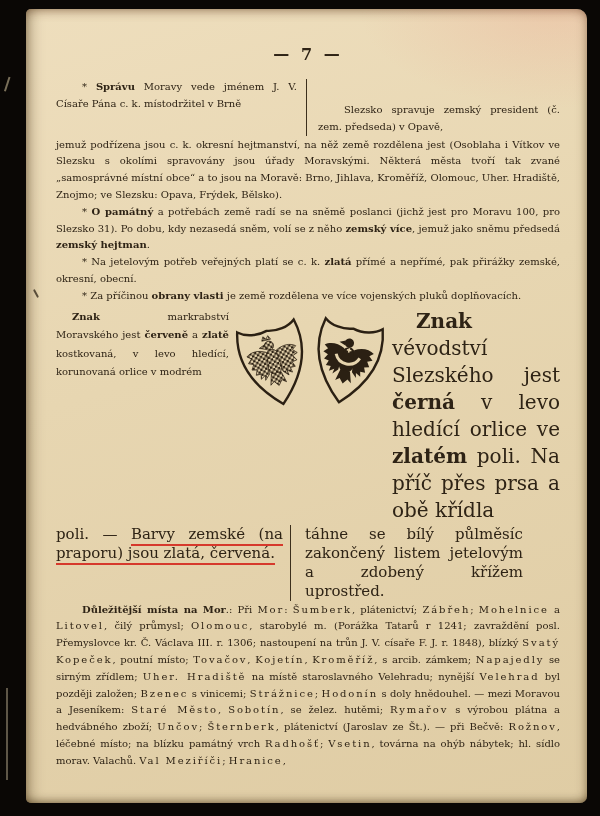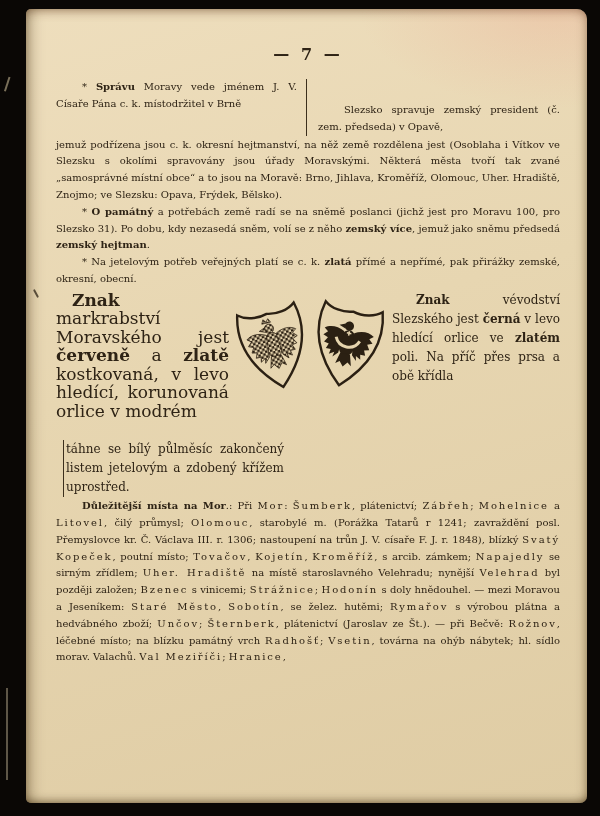--- a/index.html
+++ b/index.html
@@ -32,26 +32,26 @@
     margin:4px 0 15px 0;
   }
   p{margin:0;text-align:justify;font-size:10px;line-height:16.8px;}
   .ind{text-indent:26px;}
   .b{font-weight:bold;}
   .sp{letter-spacing:1.9px;}
   .cols{display:flex;margin-bottom:1px;}
   .col-l{width:241px;padding-right:9px;border-right:1.5px solid #3c2f1c;box-sizing:content-box;}
   .col-r{flex:1;padding-left:11px;margin-top:23px;}
   .znak{display:flex;margin-top:3px;}
-  .znak-l{width:173px;font-size:17px;line-height:18.5px;text-indent:16px;}
+  .znak-l{width:173px;font-size:10px;line-height:18.5px;text-indent:16px;}
   .znak-c{width:163px;display:flex;justify-content:center;align-items:flex-start;padding-top:1px;}
-  .znak-r{flex:1;font-size:12px;line-height:19px;text-indent:24px;}
+  .znak-r{flex:1;font-size:20px;line-height:27px;text-indent:24px;}
   .znak-bottom{display:flex;margin-top:1px;}
   .zb-l{width:227px;font-size:15px;line-height:19px;}
-  .zb-r{width:218px;font-size:12px;line-height:19px;border-left:1.5px solid #3c2f1c;padding-left:2px;margin-left:7px;margin-top:19px;}
+  .zb-r{width:218px;font-size:15px;line-height:19px;border-left:1.5px solid #3c2f1c;padding-left:14px;margin-left:7px;}
   .red-u{
     border-bottom:2.5px solid #d6392c;padding-bottom:1px;
     -webkit-box-decoration-break:clone;box-decoration-break:clone;
   }
   .places{margin-top:1px;}
   
   .mark-tick{position:absolute;left:6px;top:78px;width:9px;height:15px;
     border-left:2px solid rgba(214,196,158,.55);transform:rotate(18deg);}
   .mark-comma{position:absolute;left:35px;top:289px;width:2px;height:9px;
     background:#2e2315;transform:rotate(-28deg);opacity:.75;border-radius:2px;}
@@ -67,20 +67,21 @@
     <div class="pg-header">— 7 —</div>
 
     <div class="cols">
       <p class="col-l ind"><span>*  </span><span class="b">Správu</span><span> Moravy vede jménem J. V. Císaře Pána c. k. místodržitel v Brně</span></p>
       <p class="col-r ind"><span>Slezsko spravuje zemský president (č. zem. předseda) v Opavě,</span></p>
     </div>
     <p><span>jemuž podřízena jsou c. k. okresní hejtmanství, na něž země rozdělena jest (Osoblaha i Vítkov ve Slezsku s okolími spravovány jsou úřady Moravskými. Některá města tvoří tak zvané „samosprávné místní obce“ a to jsou na Moravě: Brno, Jihlava, Kroměříž, Olomouc, Uher. Hradiště, Znojmo; ve Slezsku: Opava, Frýdek, Bělsko).</span></p>
 
     <p class="ind"><span>*  </span><span class="b">O památný</span><span> a potřebách země radí se na sněmě poslanci (jichž jest pro Moravu 100, pro Slezsko 31). Po dobu, kdy nezasedá sněm, volí se z něho </span><span class="b">zemský více</span><span>, jemuž jako sněmu předsedá </span><span class="b">zemský hejtman</span><span>.</span></p>
     <p class="ind"><span>*  Na jetelovým potřeb veřejných platí se c. k. </span><span class="b">zlatá</span><span> přímé a nepřímé, pak přirážky zemské, okresní, obecní.</span></p>
+    <p class="ind"><span>*  Za příčinou </span><span class="b">obrany vlasti</span><span> je země rozdělena ve více vojenských pluků doplňovacích.</span></p>
 
     <div class="znak">
       <p class="znak-l"><span class="b">Znak</span><span> markrabství Moravského jest </span><span class="b">červeně</span><span> a </span><span class="b">zlatě</span><span> kostkovaná, v levo hledící, korunovaná orlice v modrém</span></p>
       <div class="znak-c">
         <svg width="162" height="112" viewBox="0 0 162 112">
           <defs>
             <pattern id="chk" width="5" height="5" patternUnits="userSpaceOnUse">
               <rect width="5" height="5" fill="#2b2013"></rect>
               <rect width="2.5" height="2.5" fill="#e6d4ad"></rect>
               <rect x="2.5" y="2.5" width="2.5" height="2.5" fill="#e6d4ad"></rect>
@@ -110,20 +111,21 @@
             </g>
             <path d="M-12,-5 A13,13 0 0 0 12,-5" fill="none" stroke="#e6d4ad" stroke-width="3"></path>
             <path d="M0,-13 v4.5 M-2.3,-11 h4.6" fill="none" stroke="#e6d4ad" stroke-width="1.5"></path>
           </g>
         </svg>
       </div>
       <p class="znak-r"><span class="b">Znak</span><span> vévodství Slezského jest </span><span class="b">černá</span><span> v levo hledící orlice ve </span><span class="b">zlatém</span><span> poli. Na příč přes prsa a obě křídla</span></p>
     </div>
 
     <div class="znak-bottom">
+      <p class="zb-l"><span>poli. — </span><span class="red-u">Barvy zemské (na praporu) jsou zlatá, červená.</span></p>
       <p class="zb-r"><span>táhne se bílý půlměsíc zakončený listem jetelovým a zdobený křížem uprostřed.</span></p>
     </div>
 
     <p class="ind places"><span class="b">Důležitější místa na Mor</span><span>.: Při </span><span class="sp">Mor</span><span>: </span><span class="sp">Šumberk</span><span>, plátenictví; </span><span class="sp">Zábřeh</span><span>; </span><span class="sp">Mohelnice</span><span> a </span><span class="sp">Litovel</span><span>, čilý průmysl; </span><span class="sp">Olomouc</span><span>, starobylé m. (Porážka Tatarů r 1241; zavraždění posl. Přemyslovce kr. Č. Václava III. r. 1306; nastoupení na trůn J. V. císaře F. J. r. 1848), blízký </span><span class="sp">Svatý Kopeček</span><span>, poutní místo; </span><span class="sp">Tovačov</span><span>, </span><span class="sp">Kojetín</span><span>, </span><span class="sp">Kroměříž</span><span>, s arcib. zámkem; </span><span class="sp">Napajedly</span><span> se sirným zřídlem; </span><span class="sp">Uher. Hradiště</span><span> na místě staroslavného Velehradu; nynější </span><span class="sp">Velehrad</span><span> byl později založen; </span><span class="sp">Bzenec</span><span> s vinicemi; </span><span class="sp">Strážnice</span><span>; </span><span class="sp">Hodonín</span><span> s doly hnědouhel. — mezi Moravou a Jeseníkem: </span><span class="sp">Staré Město</span><span>, </span><span class="sp">Sobotín</span><span>, se želez. hutěmi; </span><span class="sp">Rymařov</span><span> s výrobou plátna a hedvábného zboží; </span><span class="sp">Unčov</span><span>; </span><span class="sp">Šternberk</span><span>, plátenictví (Jaroslav ze Št.). — při Bečvě: </span><span class="sp">Rožnov</span><span>, léčebné místo; na blízku památný vrch </span><span class="sp">Radhošť</span><span>; </span><span class="sp">Vsetin</span><span>, továrna na ohýb nábytek; hl. sídlo morav. Valachů. </span><span class="sp">Val Meziříči</span><span>; </span><span class="sp">Hranice</span><span>,</span></p>
   </div>
 </div>
 
 <div class="mark-tick"></div>
 <div class="mark-comma"></div>
 <div class="mark-streak"></div>

